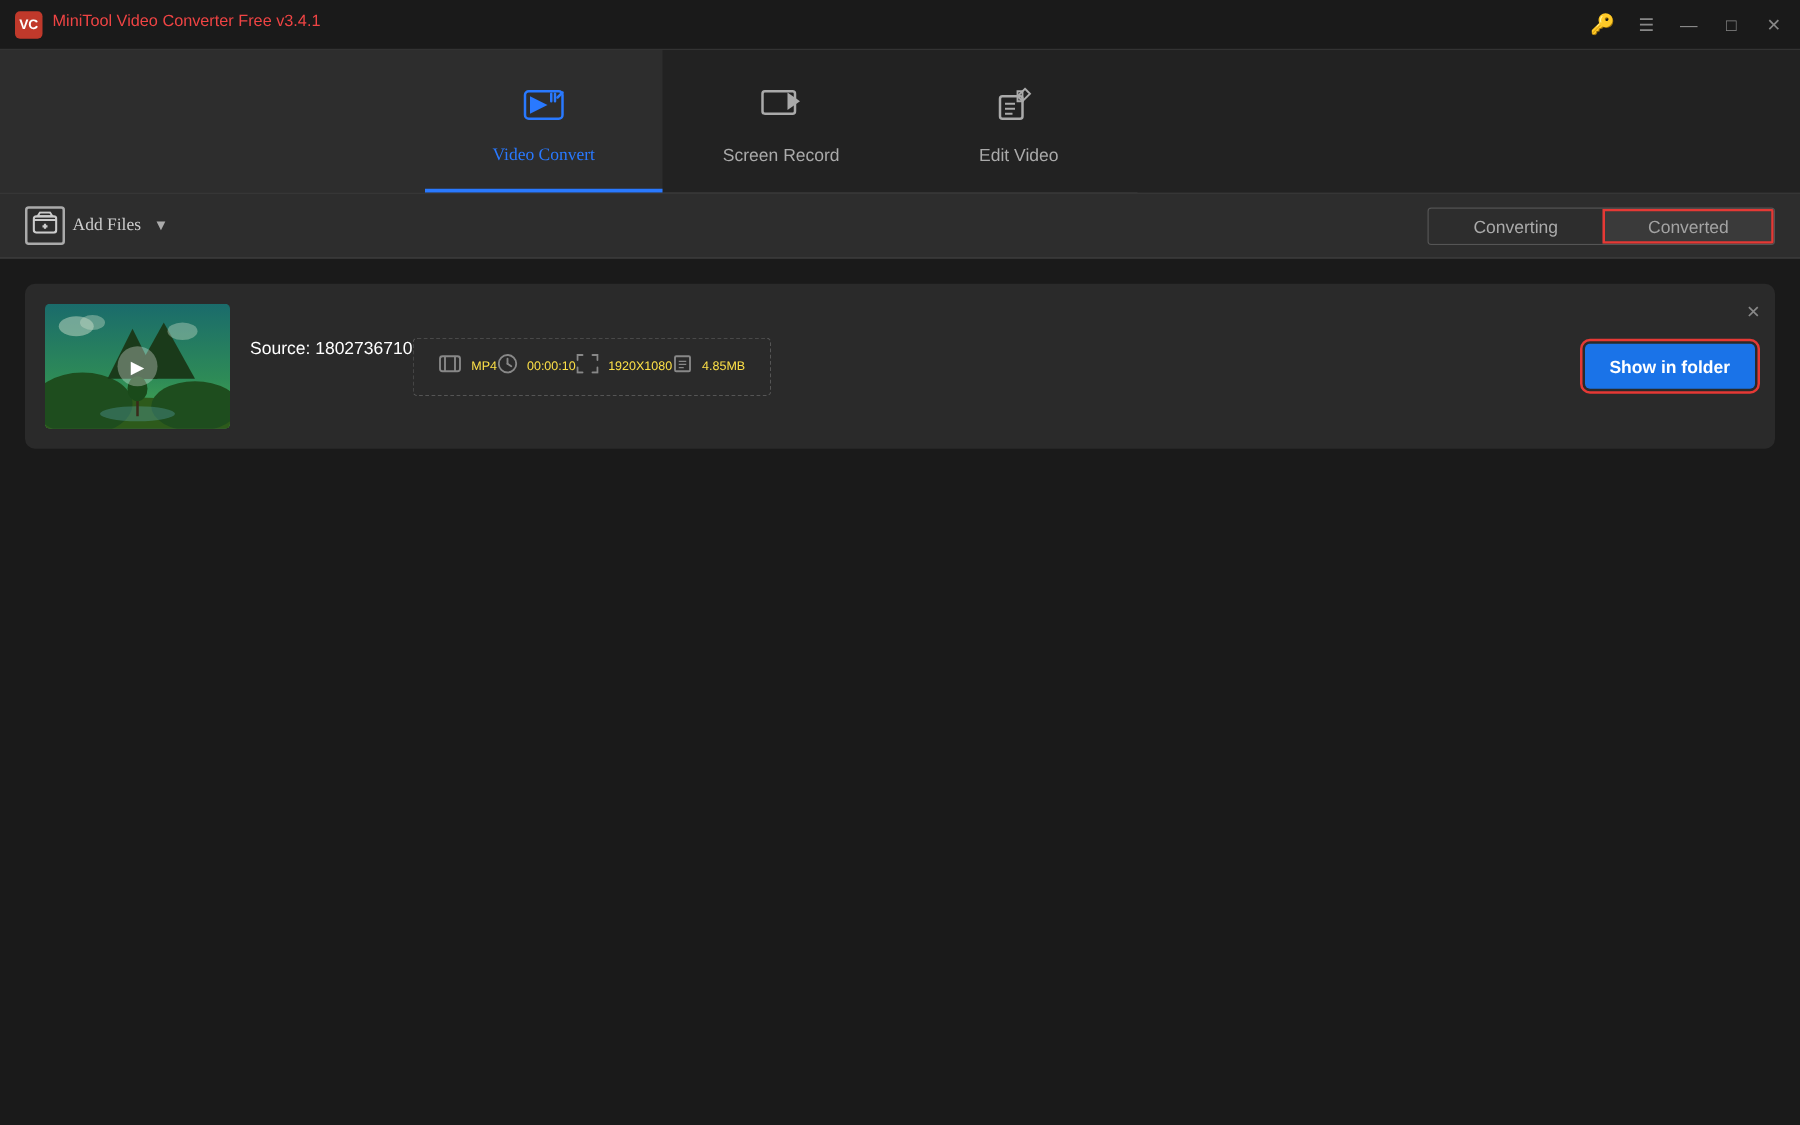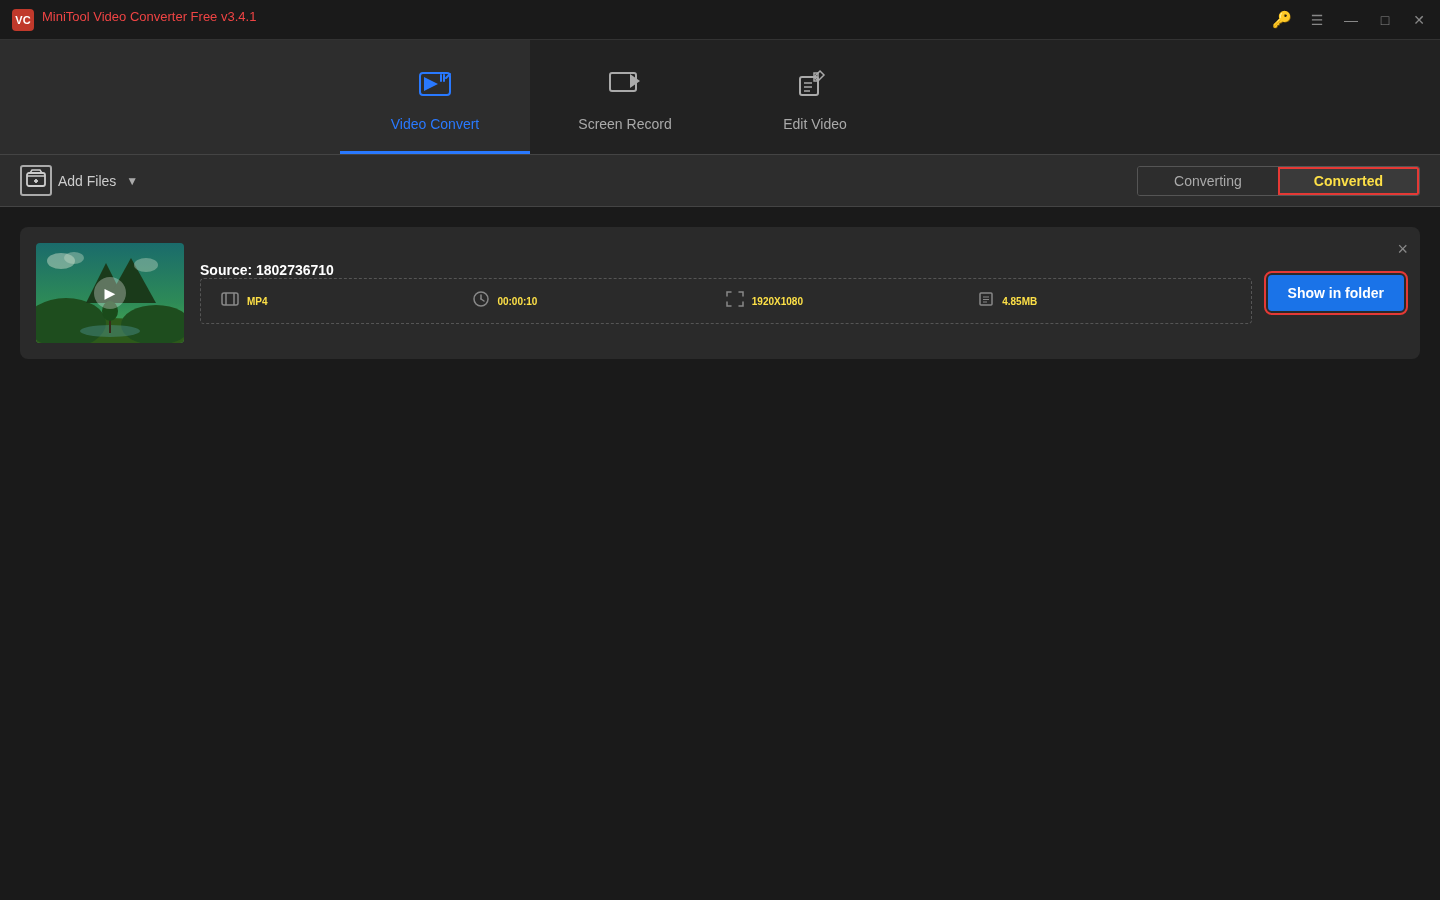--- a/index.html
+++ b/index.html
@@ -89,20 +89,21 @@
       cursor: pointer;
       border-bottom: 3px solid transparent;
       color: #aaa;
       padding-top: 10px;
     }
 
     .nav-tab.active {
       background: #2d2d2d;
       border-bottom: 3px solid #2979ff;
       color: #2979ff;
+      font-family: Liberation Serif, serif;
     }
 
     .nav-tab-icon {
       font-size: 28px;
     }
 
     .nav-tab-label {
       font-size: 14px;
     }
 
@@ -130,20 +131,21 @@
 
     .add-files-btn {
       display: flex;
       align-items: center;
       gap: 6px;
       background: transparent;
       border: none;
       color: #ccc;
       font-size: 14px;
       cursor: pointer;
+      font-family: Liberation Serif, serif;
     }
 
     .add-files-icon {
       font-size: 18px;
       border: 2px solid #aaa;
       padding: 2px 4px;
       border-radius: 3px;
     }
 
     .toolbar-spacer {
@@ -163,22 +165,22 @@
       padding: 6px 36px;
       font-size: 14px;
       color: #aaa;
       cursor: pointer;
       background: #2d2d2d;
       border: none;
     }
 
     .sub-tab.active {
       background: #3a3a3a;
-      color: #fde047;
-      font-weight: bold;
+      color: #a3a3a3;
+      font-weight: normal;
       outline: 2px solid #e53935;
       outline-offset: -2px;
     }
 
     
     .content {
       background: #1a1a1a;
       padding: 20px;
       height: calc(900px - 40px - 115px - 52px);
     }
@@ -216,22 +218,21 @@
       align-items: center;
       justify-content: center;
       font-size: 14px;
       color: white;
       cursor: pointer;
     }
 
     .file-info {
       flex: 1;
       display: flex;
-      flex-direction: column;
-      font-weight: bold;
+      flex-direction: row;
     }
 
     .file-source {
       font-size: 14px;
       color: #ccc;
     }
 
     .file-source span {
       color: #ffffff;
     }

